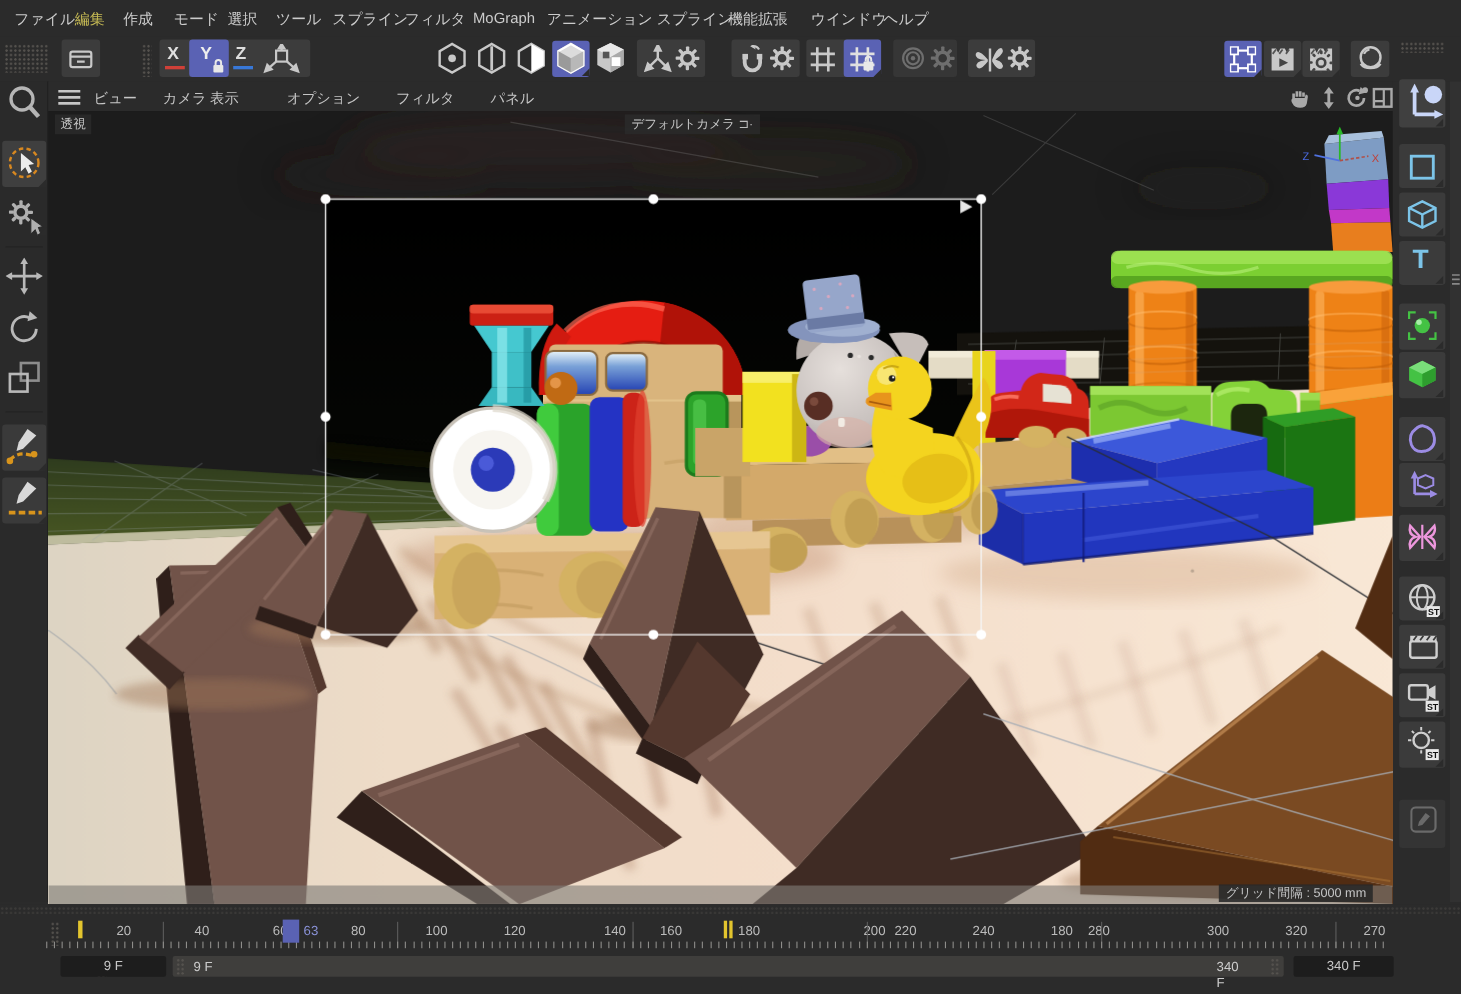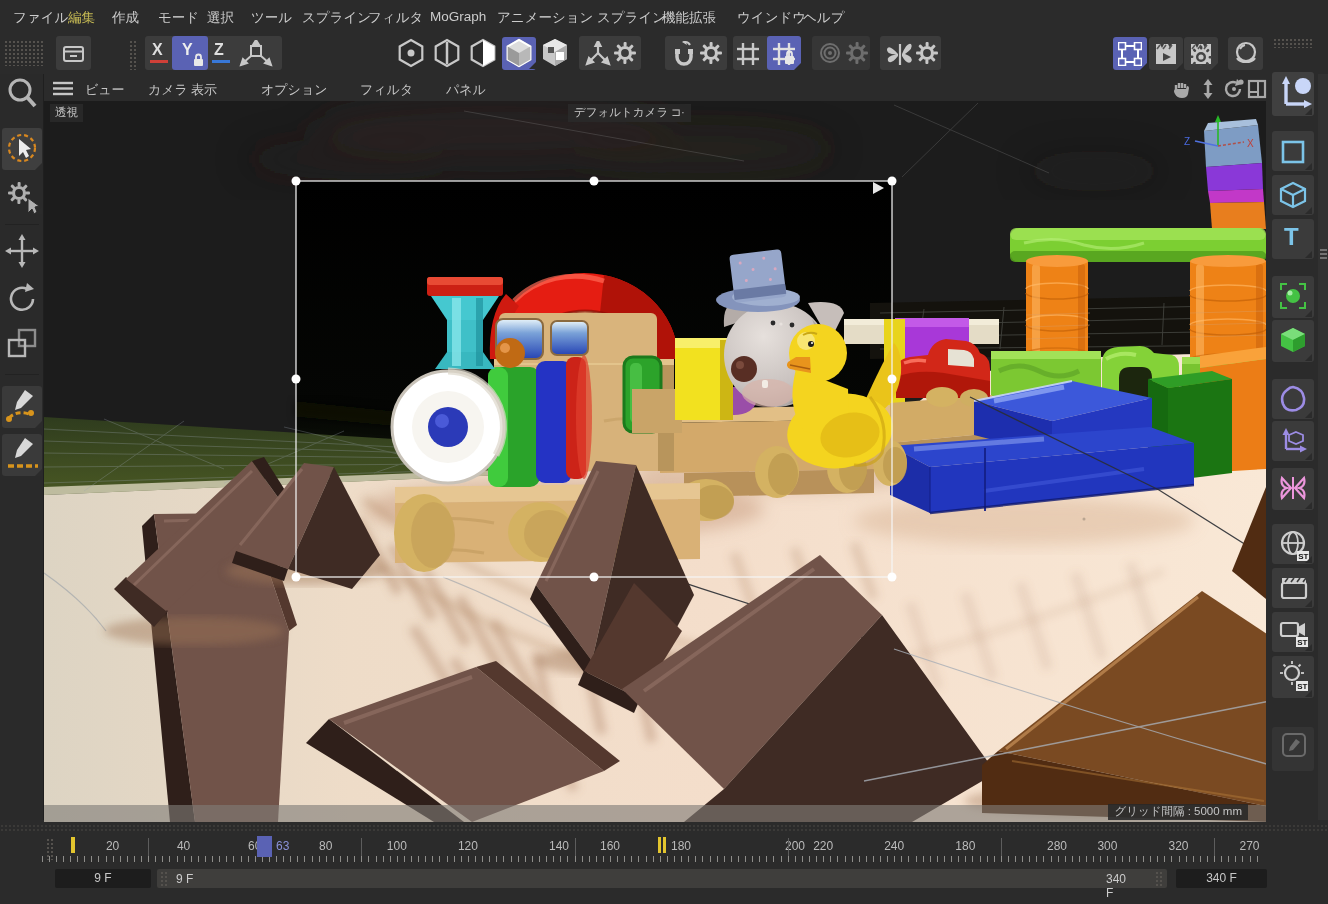--- a/index.html
+++ b/index.html
@@ -858,21 +858,21 @@
       <span class="num" style="left:325.7px">80</span>
       <span class="num" style="left:396.8px">100</span>
       <span class="num" style="left:467.9px">120</span>
       <span class="num" style="left:559px">140</span>
       <span class="num" style="left:610.0px">160</span>
       <span class="num" style="left:681.0px">180</span>
       <span class="num" style="left:795px">200</span>
       <span class="num" style="left:823.2px">220</span>
       <span class="num" style="left:894.2px">240</span>
       <span class="num" style="left:965.3px">180</span>
-      <span class="num" style="left:1057px">280</span>
+      <span class="num" style="left:999px">280</span>
       <span class="num" style="left:1107.4px">300</span>
       <span class="num" style="left:1178.5px">320</span>
       <span class="num" style="left:1249.5px">270</span>
       <div class="abs" style="left:148.1px;top:838px;width:1px;height:24px;background:#5d5d5d"></div>
       <div class="abs" style="left:361.3px;top:838px;width:1px;height:24px;background:#5d5d5d"></div>
       <div class="abs" style="left:574.5px;top:838px;width:1px;height:24px;background:#5d5d5d"></div>
       <div class="abs" style="left:787.6px;top:838px;width:1px;height:24px;background:#5d5d5d"></div>
       <div class="abs" style="left:1000.8px;top:838px;width:1px;height:24px;background:#5d5d5d"></div>
       <div class="abs" style="left:1214.0px;top:838px;width:1px;height:24px;background:#5d5d5d"></div>
       <div class="abs" style="left:41.5px;top:856px;width:1px;height:6px;background:#8e8d8a"></div>

